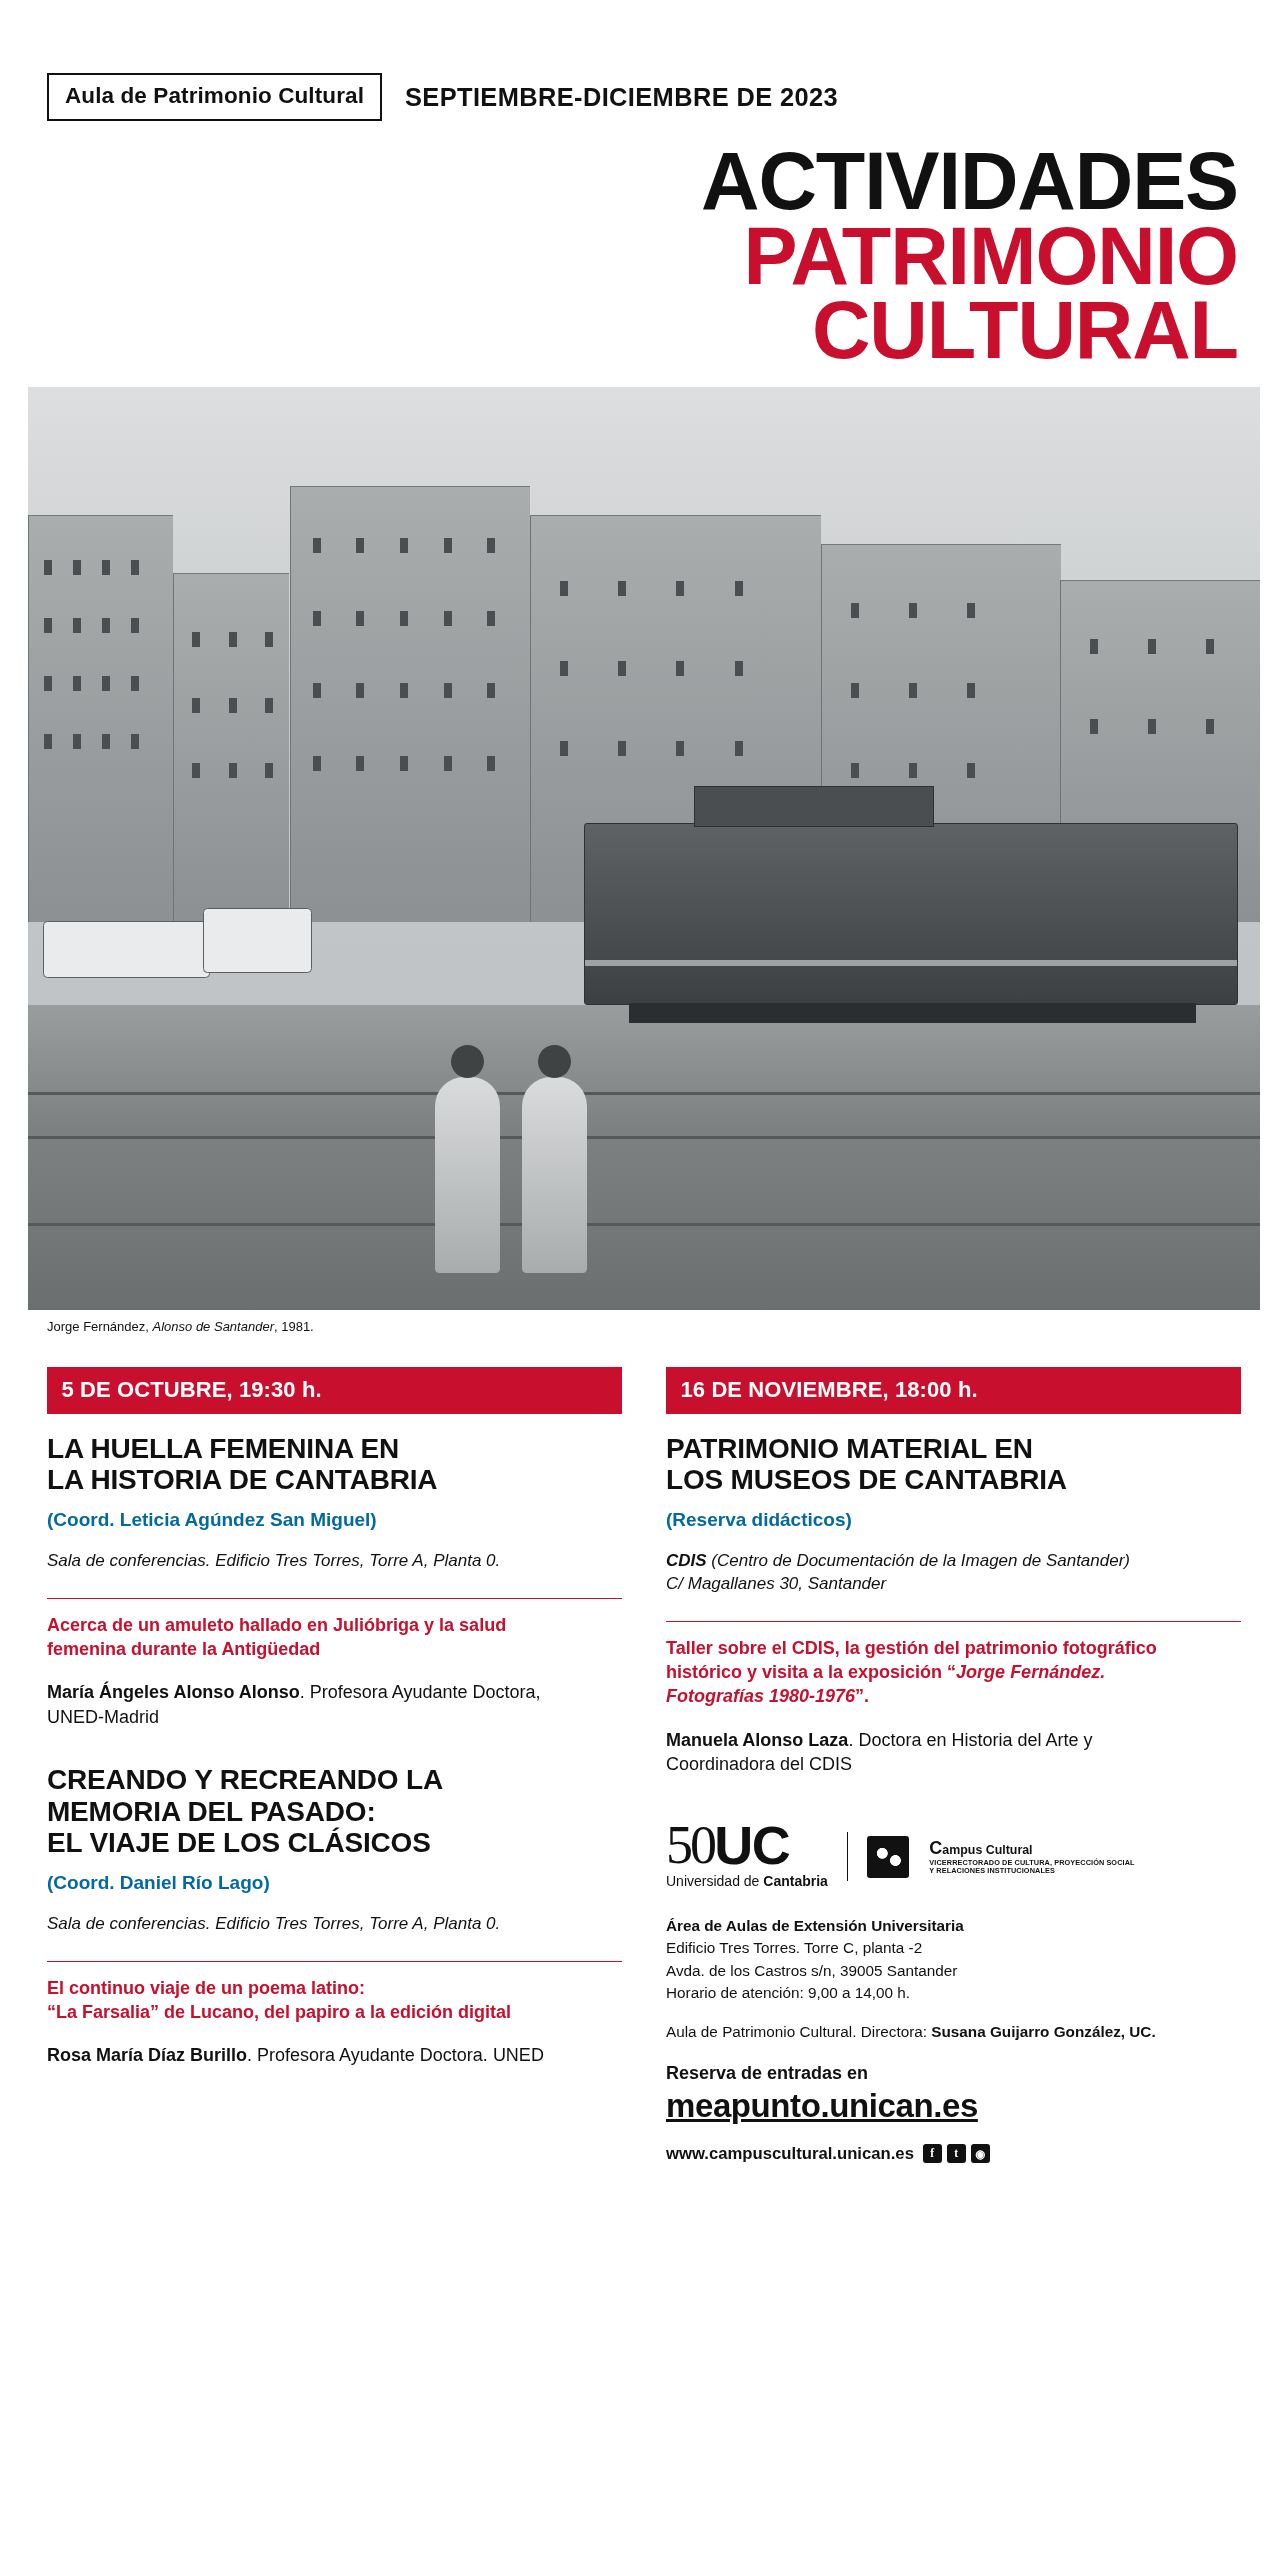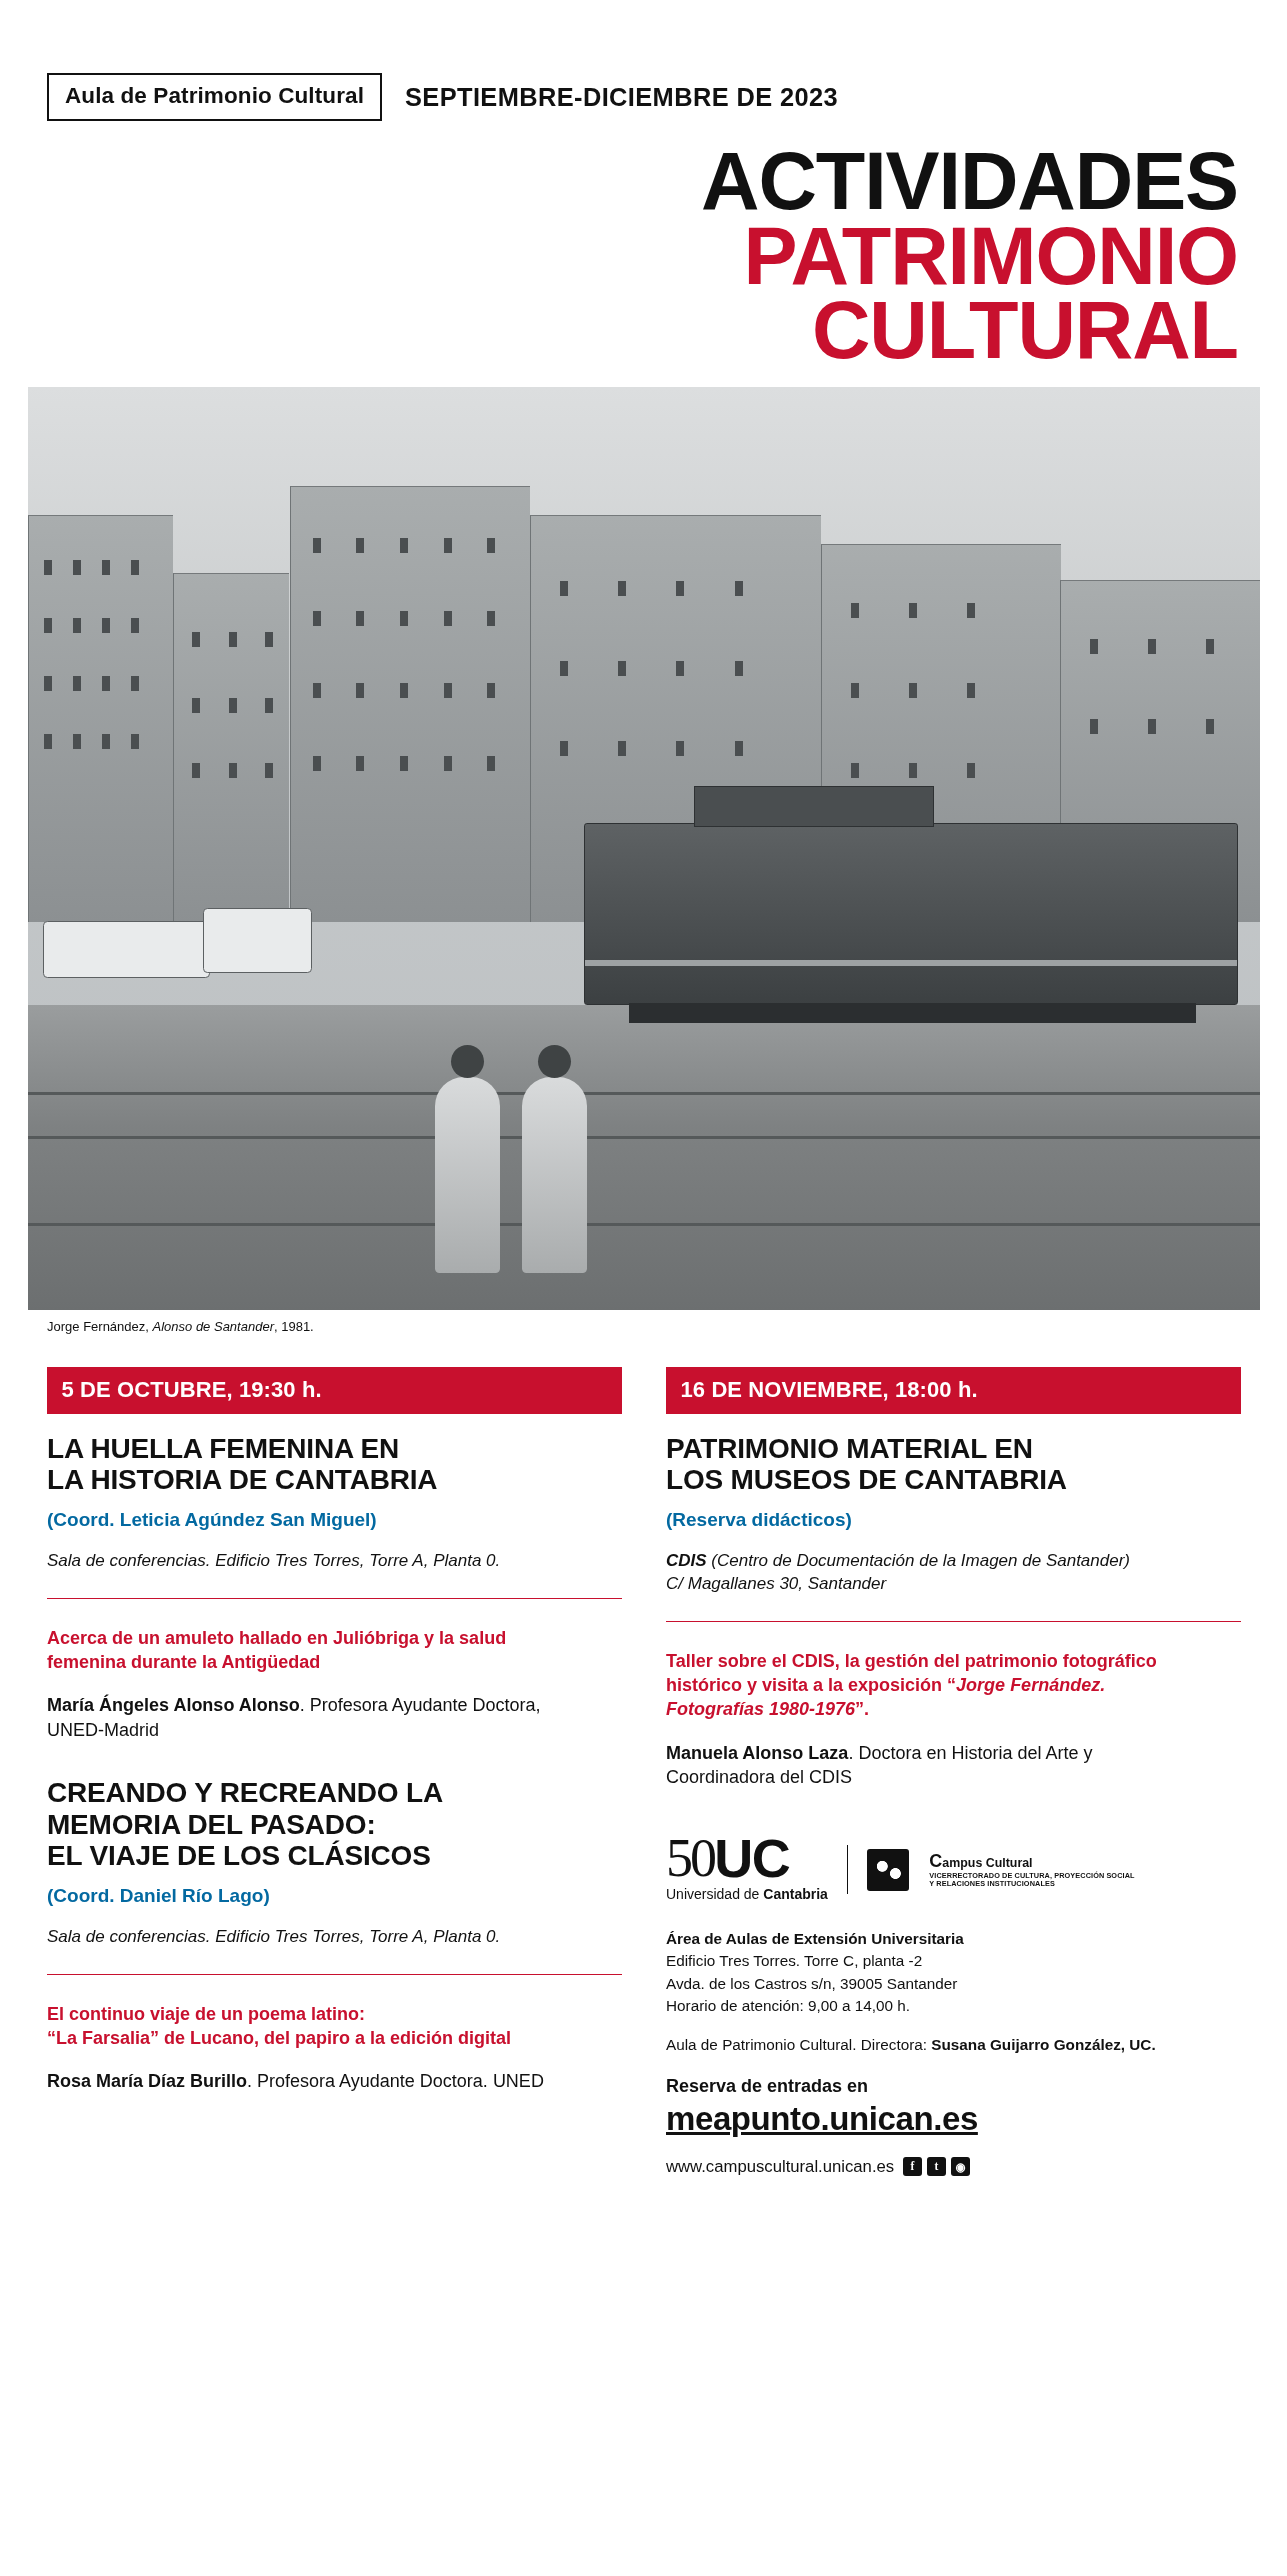--- a/index.html
+++ b/index.html
@@ -180,21 +180,21 @@
     font-style: italic;
   }
   .venue .bold { font-weight: 700; }
   .rule {
     border: 0; border-top: 1.5px solid #c8102e; margin: 25px 0 0 0;
   }
   .sub-title {
     font-size: 18px;
     font-weight: 700;
     color: #c8102e;
-    margin-top: 27px;
+    margin-top: 14px;
     line-height: 1.35;
   }
   .sub-title i { font-style: italic; }
   .speaker {
     font-size: 18px;
     color: #111;
     margin-top: 19px;
     line-height: 1.35;
   }
   .speaker .name { font-weight: 700; }
@@ -240,21 +240,21 @@
   .aula-line { margin-top: 19px; font-size: 15.3px; color: #111; }
   .aula-line b { font-weight: 800; }
   .reserva { margin-top: 22px; font-size: 18px; font-weight: 700; color: #111; }
   .url-big {
     font-size: 33px; font-weight: 800; color: #111; text-decoration: underline;
     margin-top: 2.9px; letter-spacing: -0.4px;
   }
   .web-row {
     display: flex; align-items: center; gap: 8.7px; margin-top: 19px;
   }
-  .web-url { font-size: 16.7px; font-weight: 400; color: #111; }
+  .web-url { font-size: 16.7px; font-weight: 700; color: #111; }
   .social { display: flex; gap: 5.1px; }
   .sq {
     width: 19px; height: 19px; border-radius: 2.9px; display: flex;
     align-items: center; justify-content: center; color: #fff;
     font-size: 11.6px; font-weight: 700; font-family: "Liberation Serif", serif;
   }
   .fb { background: #111; }
   .tw { background: #111; }
   .ig { background: #111; }
   .bottom-pad { height: 29px; }

